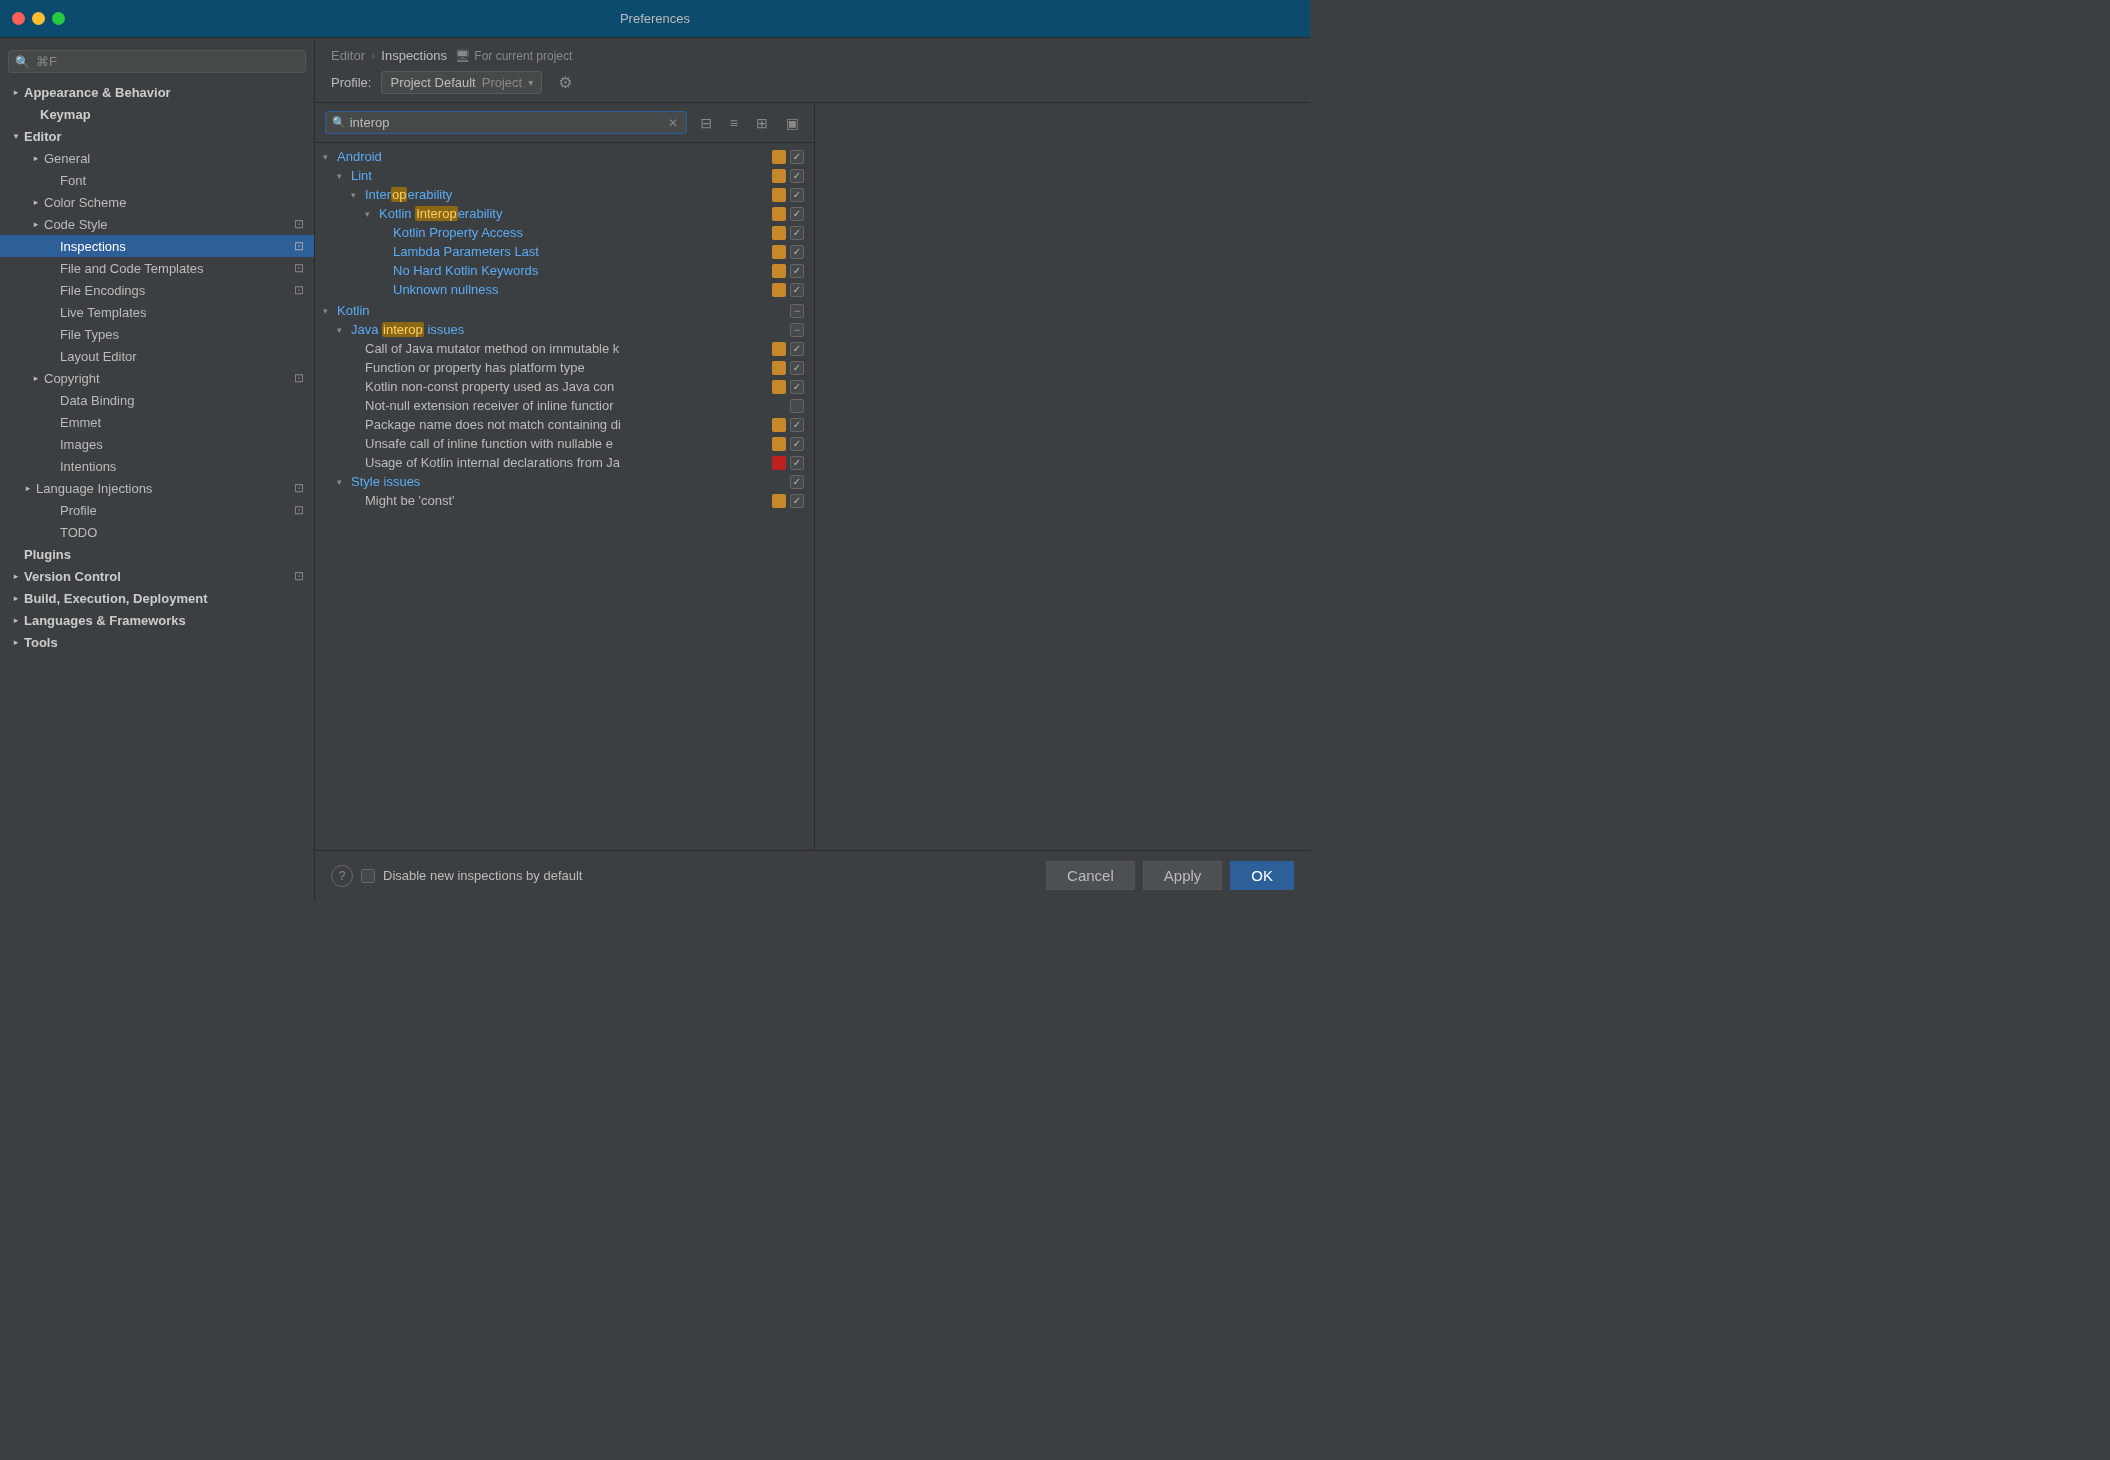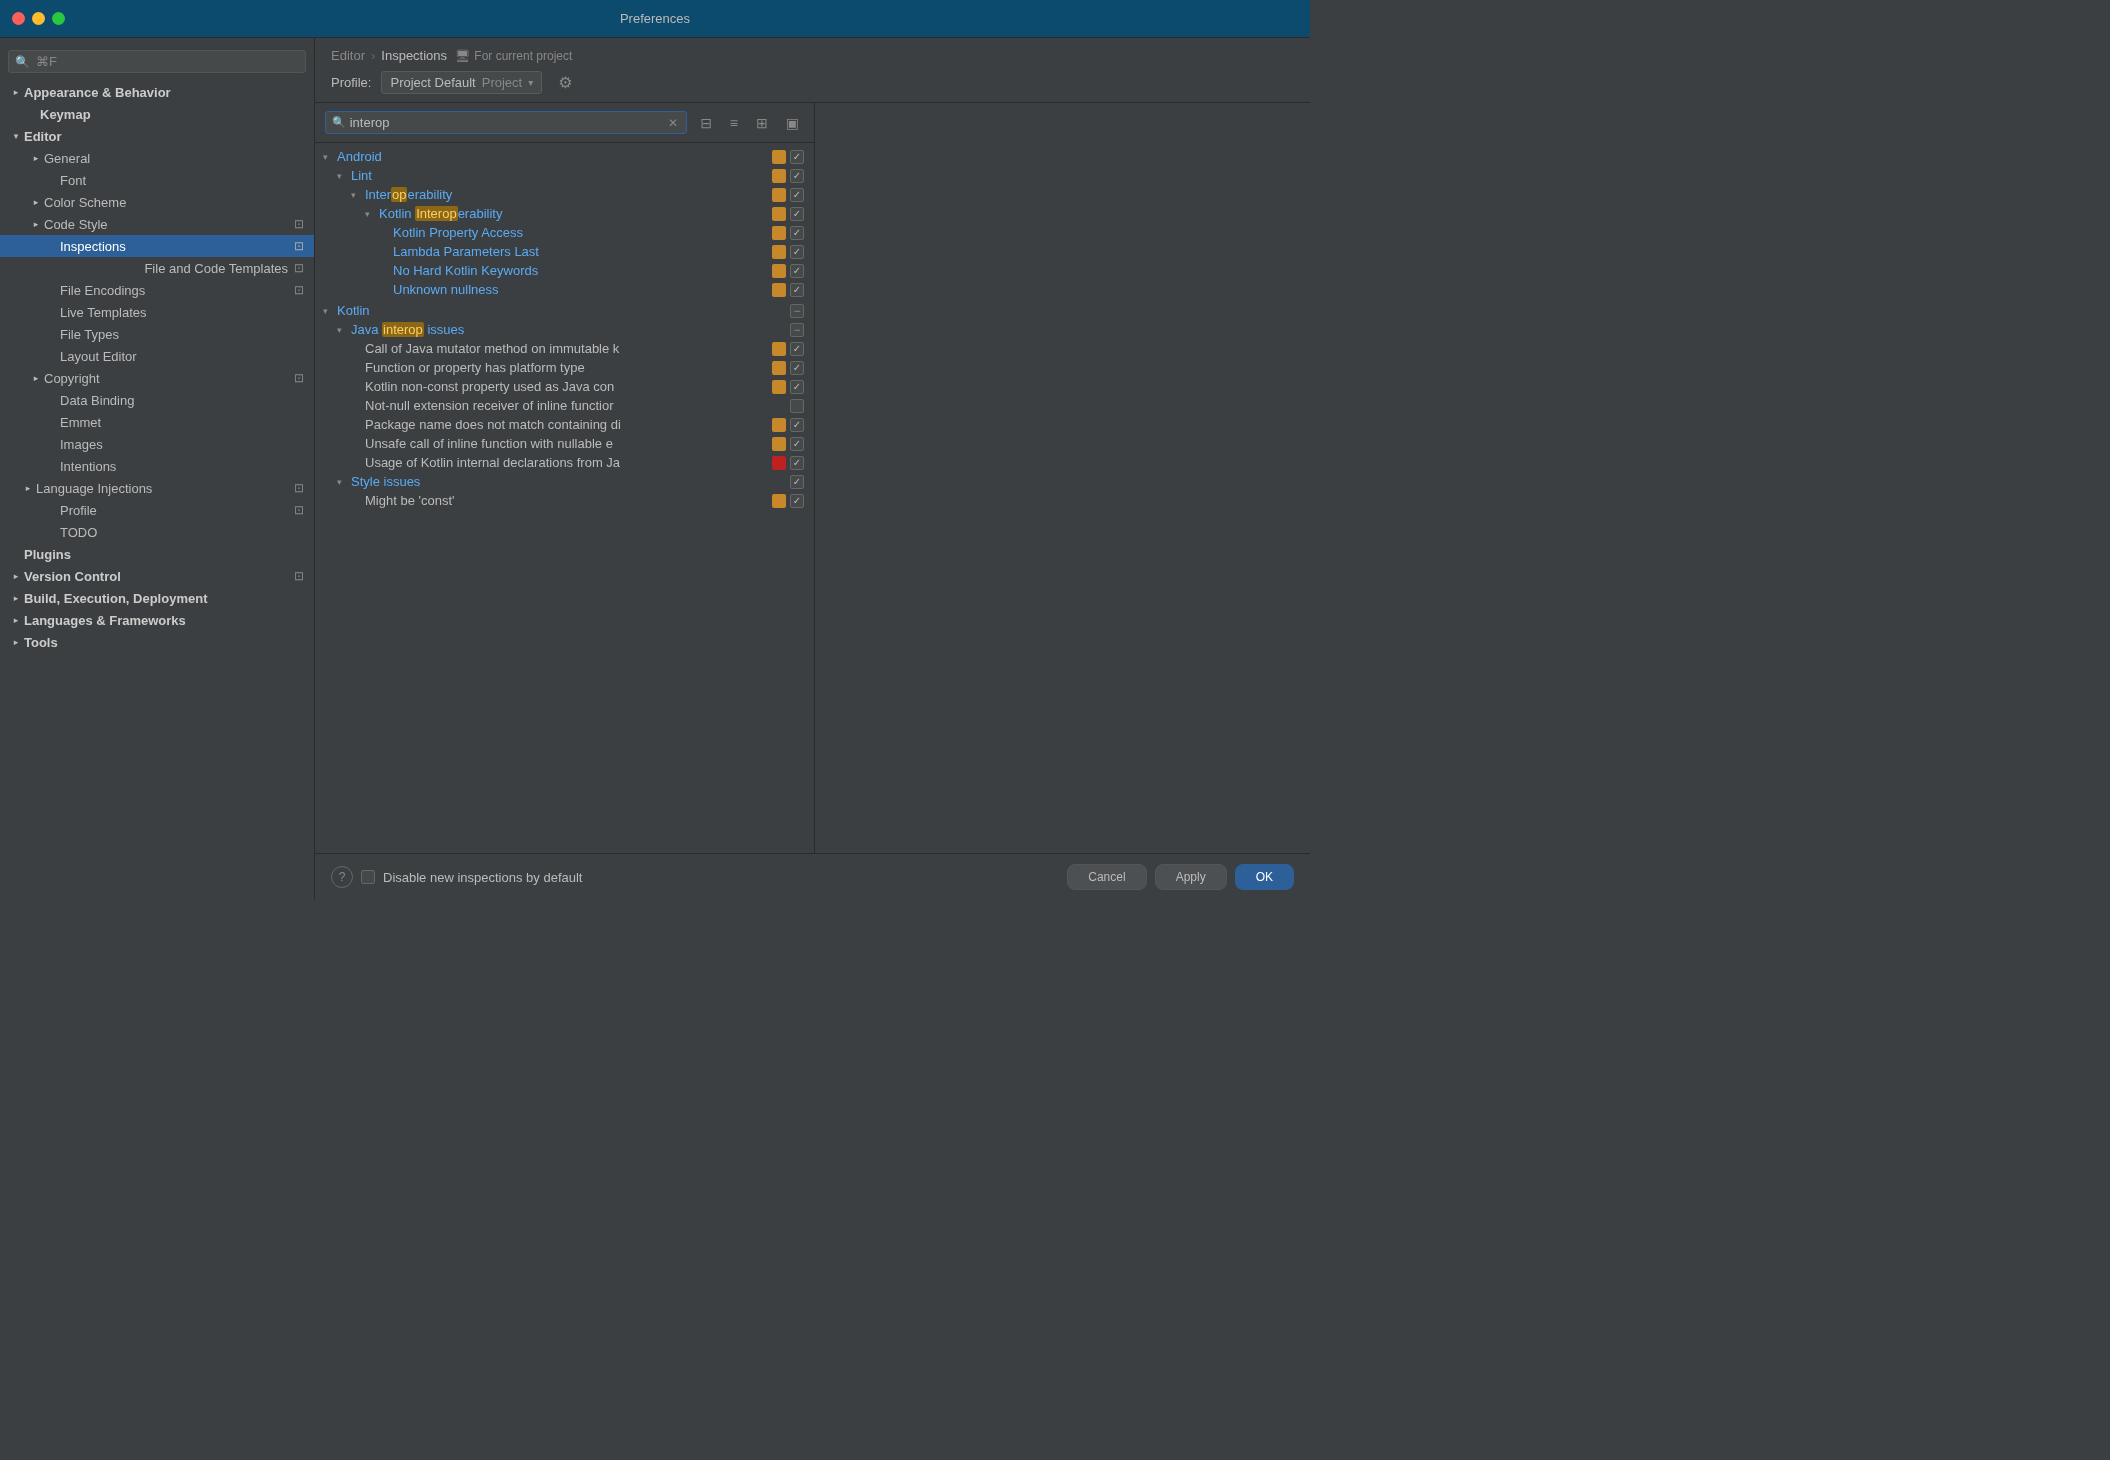--- a/index.html
+++ b/index.html
@@ -375,22 +375,22 @@
       border: 1px solid #666;
       border-radius: 2px;
       background: #45494a;
     }
     .footer-buttons {
       display: flex;
       gap: 8px;
     }
     .btn {
       padding: 5px 20px;
-      border-radius: 8px;
-      font-size: 12px;
+      border-radius: 0;
+      font-size: 15px;
       cursor: pointer;
       border: 1px solid #555;
       color: #bbbbbb;
       background: #4c5052;
     }
     .btn-primary {
       background: #2d6099;
       border-color: #2d6099;
       color: #ffffff;
     }
@@ -464,21 +464,21 @@
       <span class="tree-label">Code Style</span>
       <span class="tree-icon-right" style="font-size:12px;">⊡</span>
     </div>
 
     <div class="tree-item active" style="padding-left:44px;">
       <span class="tree-arrow leaf"></span>
       <span class="tree-label">Inspections</span>
       <span class="tree-icon-right" style="font-size:12px;color:#aaa;">⊡</span>
     </div>
 
-    <div class="tree-item" style="padding-left:44px;text-align:right;">
+    <div class="tree-item" style="padding-left:44px;">
       <span class="tree-arrow leaf"></span>
       <span class="tree-label">File and Code Templates</span>
       <span class="tree-icon-right" style="font-size:12px;">⊡</span>
     </div>
 
     <div class="tree-item" style="padding-left:44px;">
       <span class="tree-arrow leaf"></span>
       <span class="tree-label">File Encodings</span>
       <span class="tree-icon-right" style="font-size:12px;">⊡</span>
     </div>

